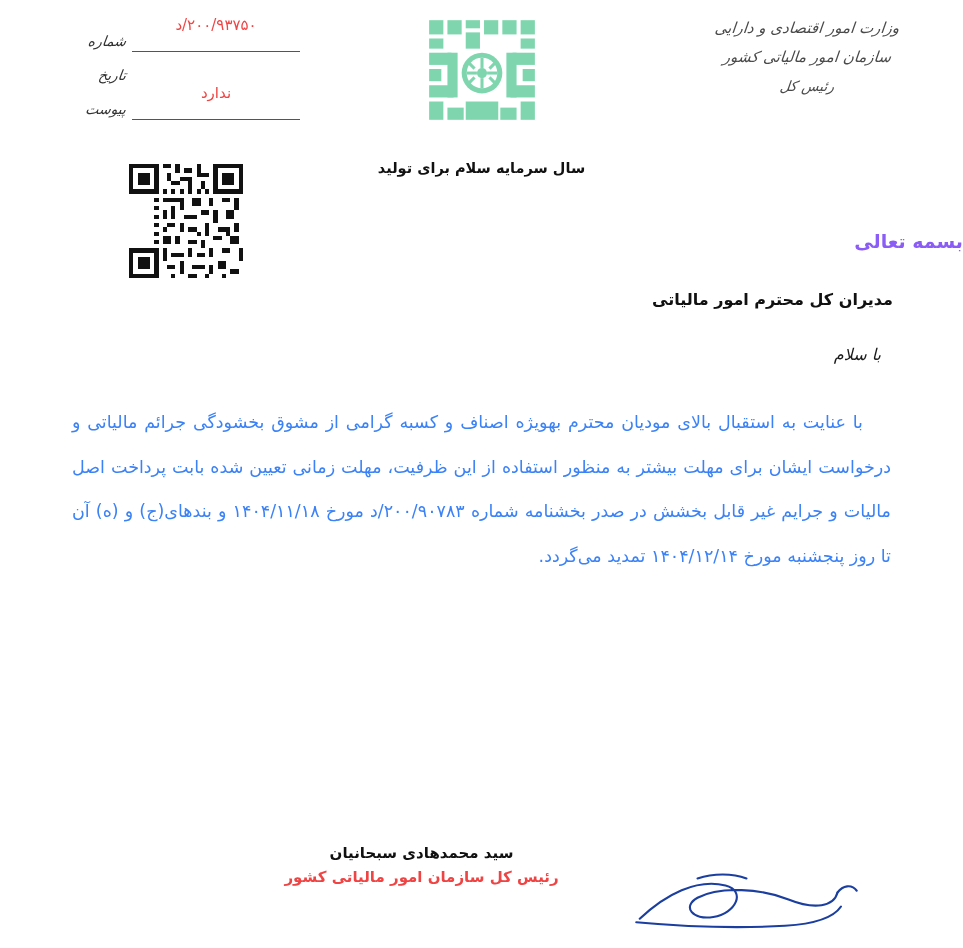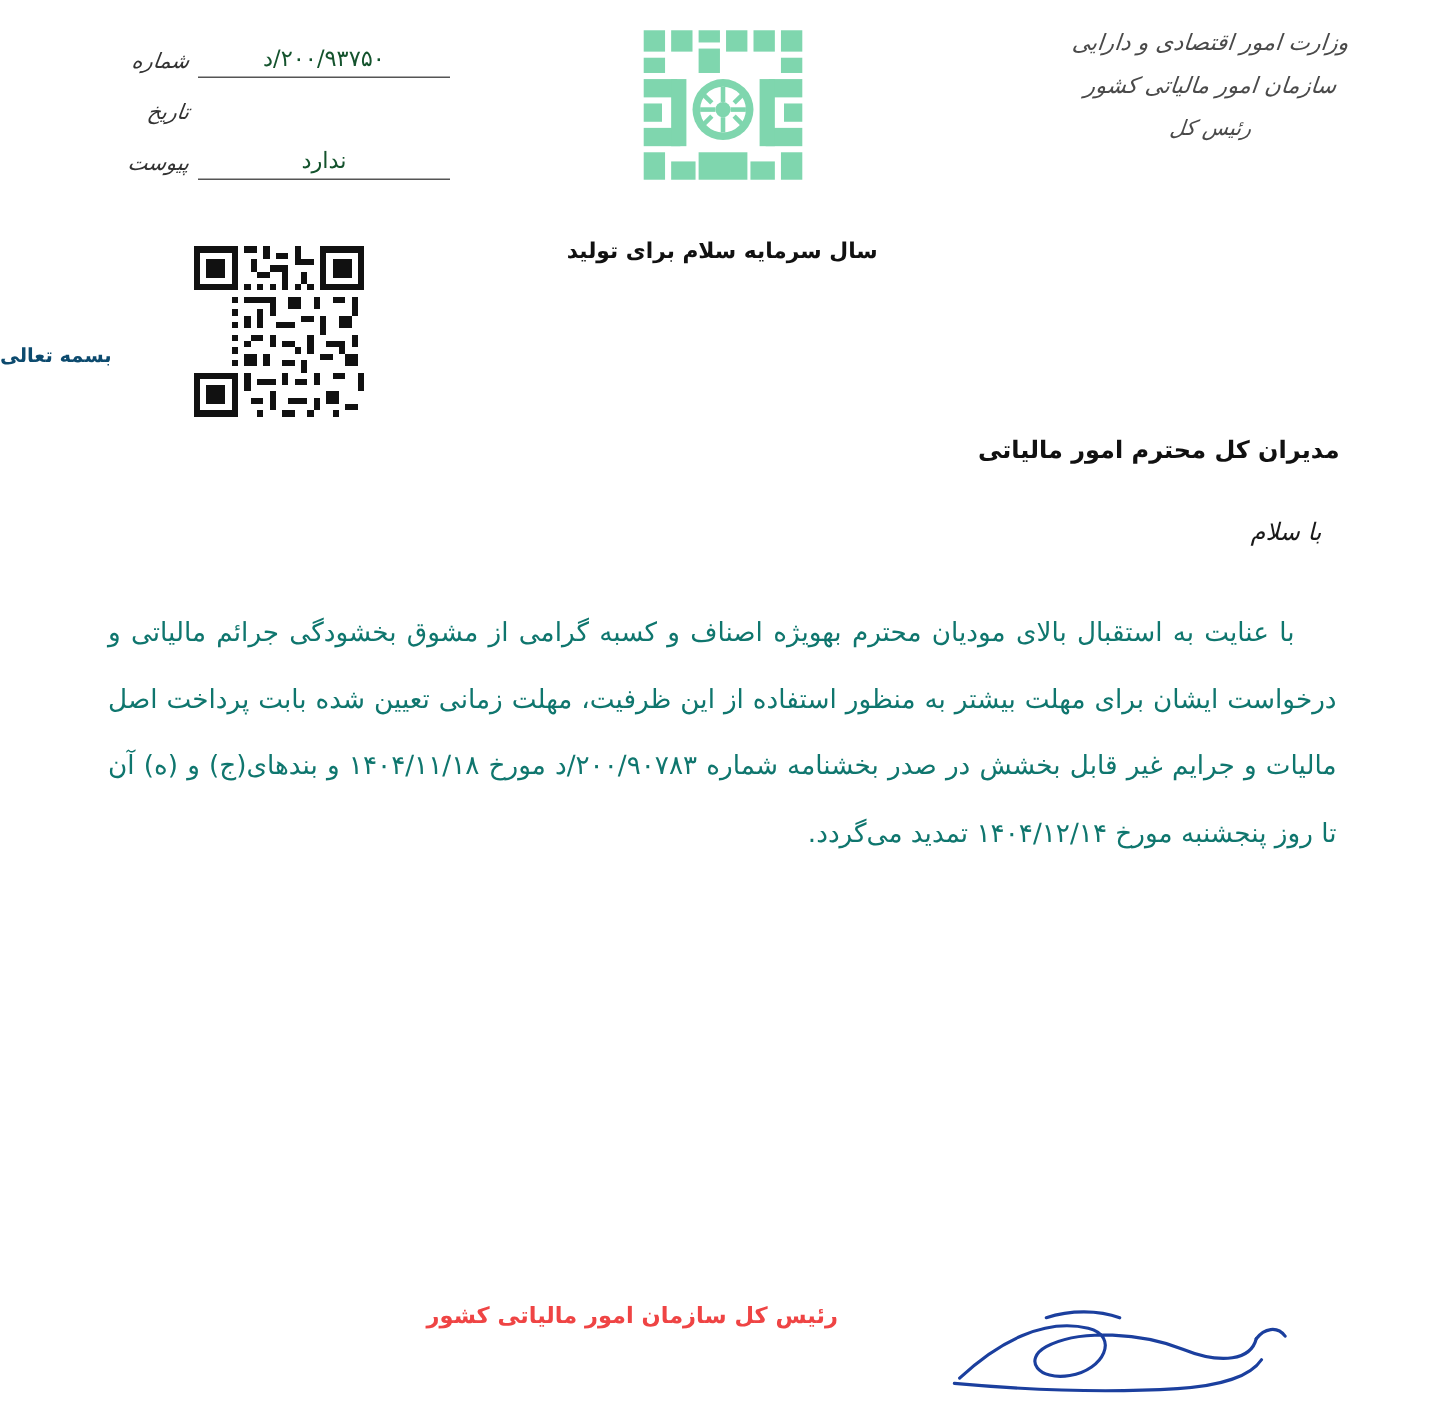--- a/index.html
+++ b/index.html
@@ -97,22 +97,22 @@
     text-align: right;
     transform: skewX(-8deg);
     padding-bottom: 3px;
   }
   .meta-value {
     flex: 1;
     border-bottom: 1px solid #555;
     text-align: center;
     font-size: 15px;
     letter-spacing: 0.5px;
-    padding-bottom: 3px;
-    color: #14532d;
+    padding-bottom: 17px;
+    color: #ef4444;
     direction: ltr;
     unicode-bidi: plaintext;
   }
   .meta-value.no-line {
     border-bottom: 1px solid #555;
   }
 
   
   .qr {
     position: absolute;
@@ -134,24 +134,24 @@
     text-align: center;
     font-size: 14.5px;
     font-weight: bold;
     color: #111;
   }
   .basmala {
     position: absolute;
     top: 230px;
     left: 0;
     right: 0;
-    text-align: left;
-    font-size: 13px;
+    text-align: right;
+    font-size: 19px;
     font-weight: bold;
-    color: #0c4a6e;
+    color: #8b5cf6;
   }
 
   .addressee {
     position: absolute;
     top: 290px;
     right: 70px;
     font-size: 16px;
     font-weight: bold;
     color: #111;
   }
@@ -167,21 +167,21 @@
 
   .content {
     position: absolute;
     top: 400px;
     right: 72px;
     left: 72px;
     font-size: 17.5px;
     line-height: 2.55;
     text-align: justify;
     text-align-last: right;
-    color: #0f766e;
+    color: #3b82f6;
   }
   .content p {
     margin: 0 0 14px 0;
     text-indent: 28px;
   }
 
   
   .signature {
     position: absolute;
     bottom: 62px;
@@ -388,20 +388,21 @@
   <div class="basmala">بسمه تعالی</div>
 
   <div class="addressee">مدیران کل محترم امور مالیاتی</div>
   <div class="salutation">با سلام</div>
 
   <div class="content">
     <p>با عنایت به استقبال بالای مودیان محترم بهویژه اصناف و کسبه گرامی از مشوق بخشودگی جرائم مالیاتی و درخواست ایشان برای مهلت بیشتر به منظور استفاده از این ظرفیت، مهلت زمانی تعیین شده بابت پرداخت اصل مالیات و جرایم غیر قابل بخشش در صدر بخشنامه شماره ۲۰۰/۹۰۷۸۳/د مورخ ۱۴۰۴/۱۱/۱۸ و بندهای(ج) و (ه) آن تا روز پنجشنبه مورخ ۱۴۰۴/۱۲/۱۴ تمدید می‌گردد.</p>
   </div>
 
   <div class="signature">
+    <div class="sig-name">سید محمدهادی سبحانیان</div>
     <div class="sig-title">رئیس کل سازمان امور مالیاتی کشور</div>
     <svg class="sig-mark" viewBox="0 0 500 80">
       <g fill="none" stroke="#1b3f9e" stroke-width="2.4" stroke-linecap="round">
         <path d="M130 58 C160 30 195 12 228 20 C252 26 240 52 214 56 C190 60 178 44 196 34 C222 20 270 24 300 36 C330 48 352 44 356 28"></path>
         <path d="M126 62 C170 66 230 70 296 66 C330 64 352 56 360 44"></path>
         <path d="M196 12 C214 6 236 6 252 12"></path>
         <path d="M356 28 C362 20 372 18 378 26"></path>
       </g>
     </svg>
   </div>

